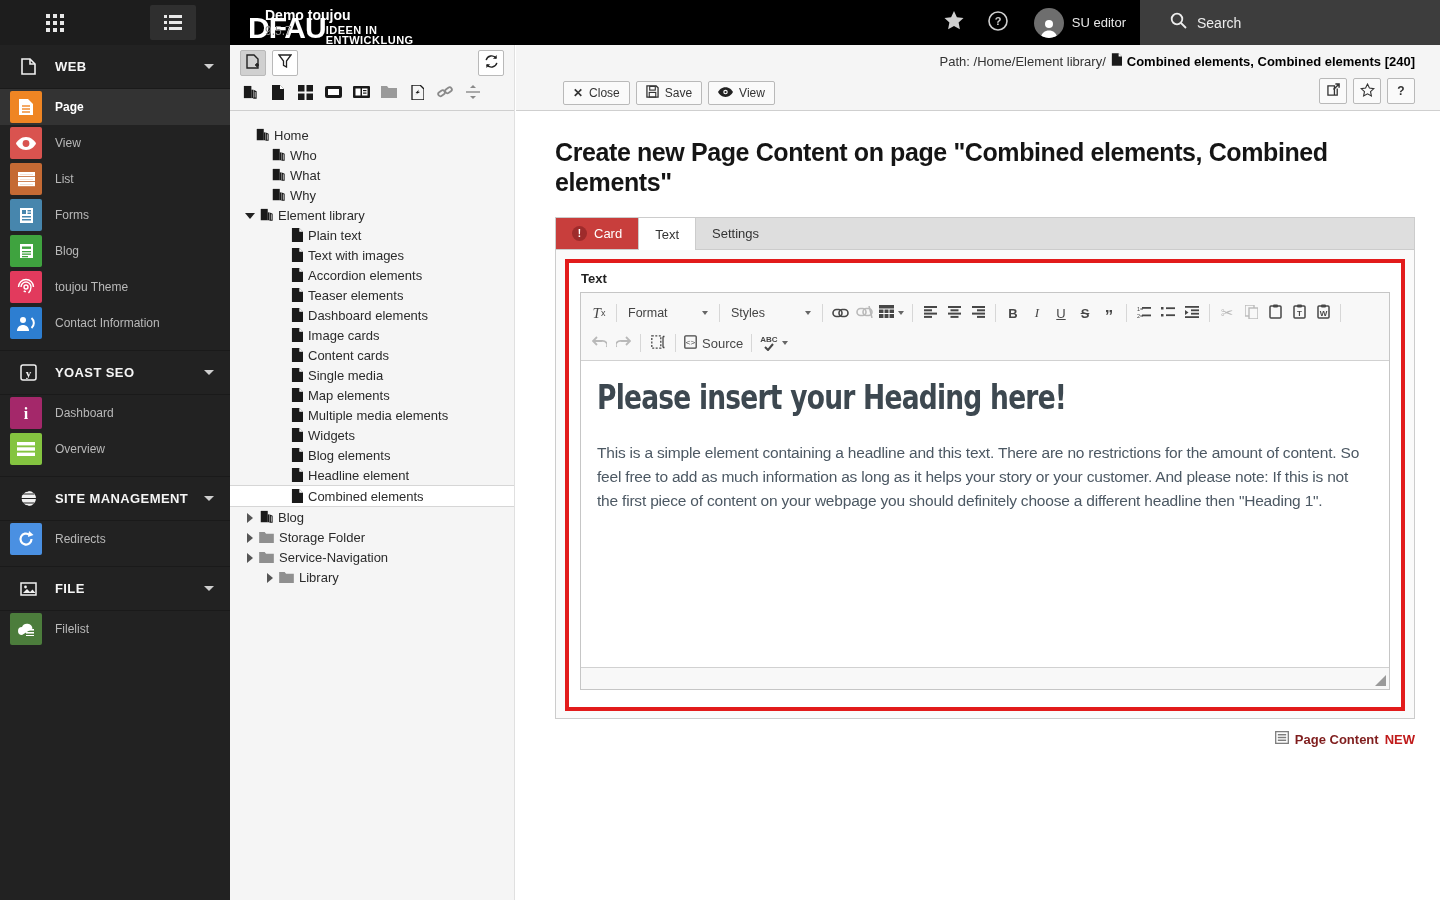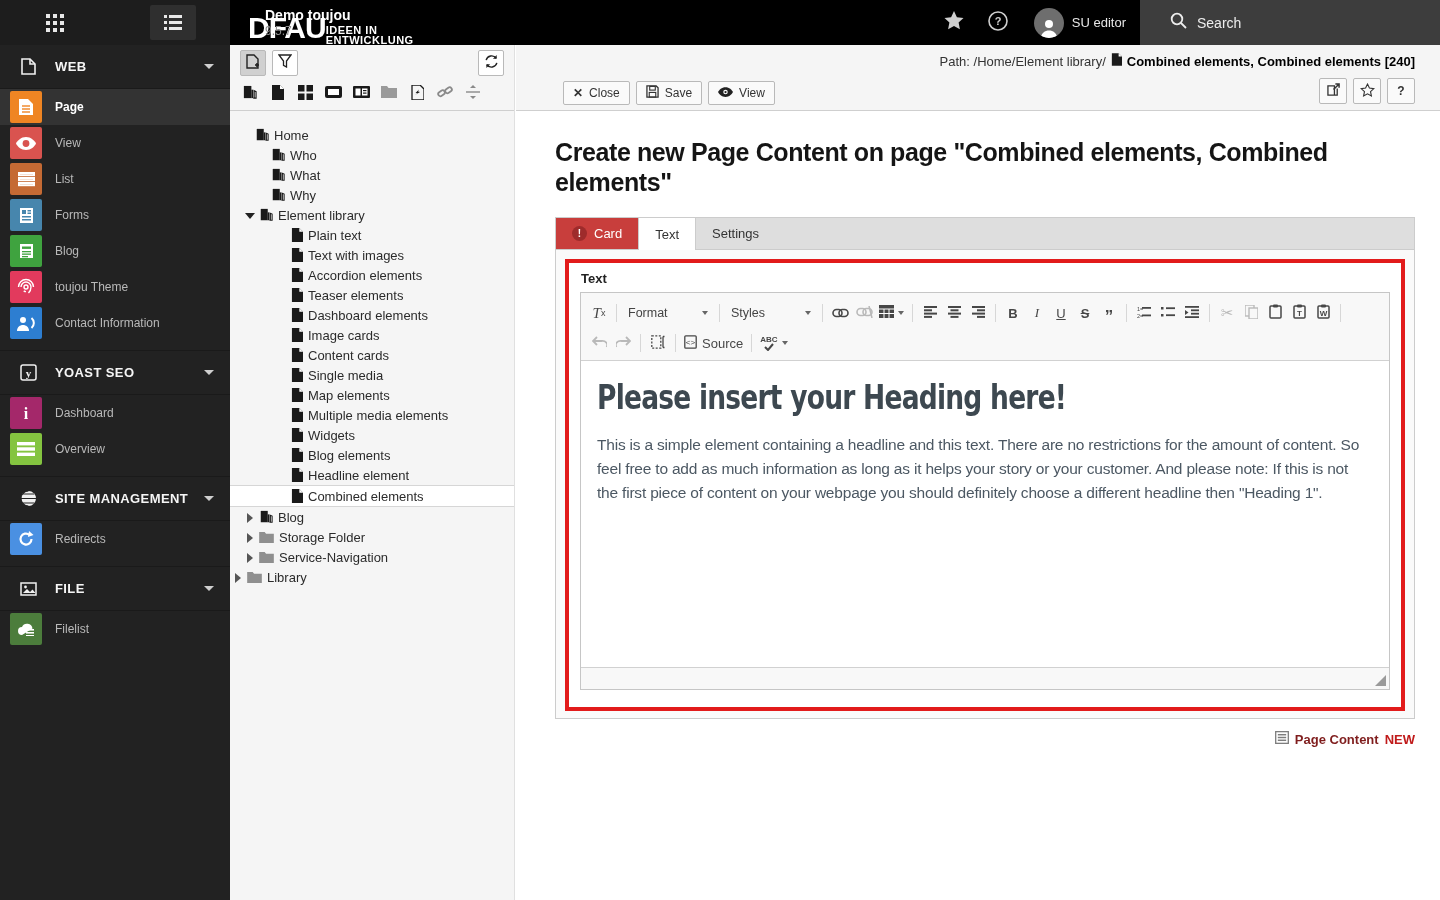--- a/index.html
+++ b/index.html
@@ -79,21 +79,21 @@
   .ck { margin:0 11px; border:1px solid #c6c6c6; height:398px; position:relative; background:#fff; }
   .ck-toolbar { background:#f8f8f8; border-bottom:1px solid #d1d1d1; padding:5px 6px 2px; }
   .ck-row { display:flex; align-items:center; flex-wrap:wrap; min-height:30px; }
   .ckb { height:24px; min-width:24px; display:flex; align-items:center; justify-content:center; padding:0 3px; color:#474747; font-size:13px; cursor:pointer; border-radius:2px; }
   .ckb.dis { opacity:.35; cursor:default; }
   .ck-sep { width:1px; height:18px; background:#d7d7d7; margin:0 5px; }
   .ck-dd { display:flex; align-items:center; justify-content:space-between; width:92px; height:22px; padding:0 6px; font-size:12.5px; color:#444; cursor:pointer; }
   .caret { width:0; height:0; border-left:3.5px solid transparent; border-right:3.5px solid transparent; border-top:4px solid #666; margin-left:4px; }
   .ck-content { padding:16px 16px; height:306px; overflow:hidden; }
   .ck-h { font-family:"DejaVu Sans", sans-serif; font-weight:700; font-size:34px; color:#3d4850; letter-spacing:-1px; transform:scaleX(.78); transform-origin:left center; white-space:nowrap; }
-  .ck-p { margin-top:16px; font-size:15.5px; line-height:1.55; color:#4c5863; letter-spacing:-.2px; font-stretch:condensed; }
+  .ck-p { margin-top:24px; font-size:15.5px; line-height:1.55; color:#4c5863; letter-spacing:-.2px; font-stretch:condensed; }
   .ck-foot { position:absolute; bottom:0; left:0; right:0; height:22px; background:#f8f8f8; border-top:1px solid #d1d1d1; }
   .resize-h { position:absolute; right:3px; bottom:3px; width:0; height:0; border-left:11px solid transparent; border-bottom:11px solid #9a9a9a; cursor:nwse-resize; }
   .rec-footer { display:flex; justify-content:flex-end; align-items:center; gap:6px; margin:12px 25px 0; font-size:13px; font-weight:700; }
   .rec-footer .rl { color:#7f1d1d; cursor:pointer; }
   .rec-footer .nb { color:#c01b1b; }
 </style>
 </head>
 <body>
 
 <div class="topbar">
@@ -658,21 +658,21 @@
       </div>
     <div class="tnode" style="padding-left:14px;">
         <span class="exp closed"></span>
         <span class="nic">
           <svg width="15" height="11" viewBox="0 0 16 12">
             <path d="M0 0h6l1.5 2H16v10H0z" fill="#8f8f8f"></path>
           </svg>
         </span>
         <span>Service-Navigation</span>
       </div>
-    <div class="tnode" style="padding-left:2px;">
+    <div class="tnode" style="padding-left:2px;margin-left:32px;">
         <span class="exp closed"></span>
         <span class="nic">
           <svg width="15" height="11" viewBox="0 0 16 12">
             <path d="M0 0h6l1.5 2H16v10H0z" fill="#8f8f8f"></path>
           </svg>
         </span>
         <span>Library</span>
       </div>
   </div>
 </div>

